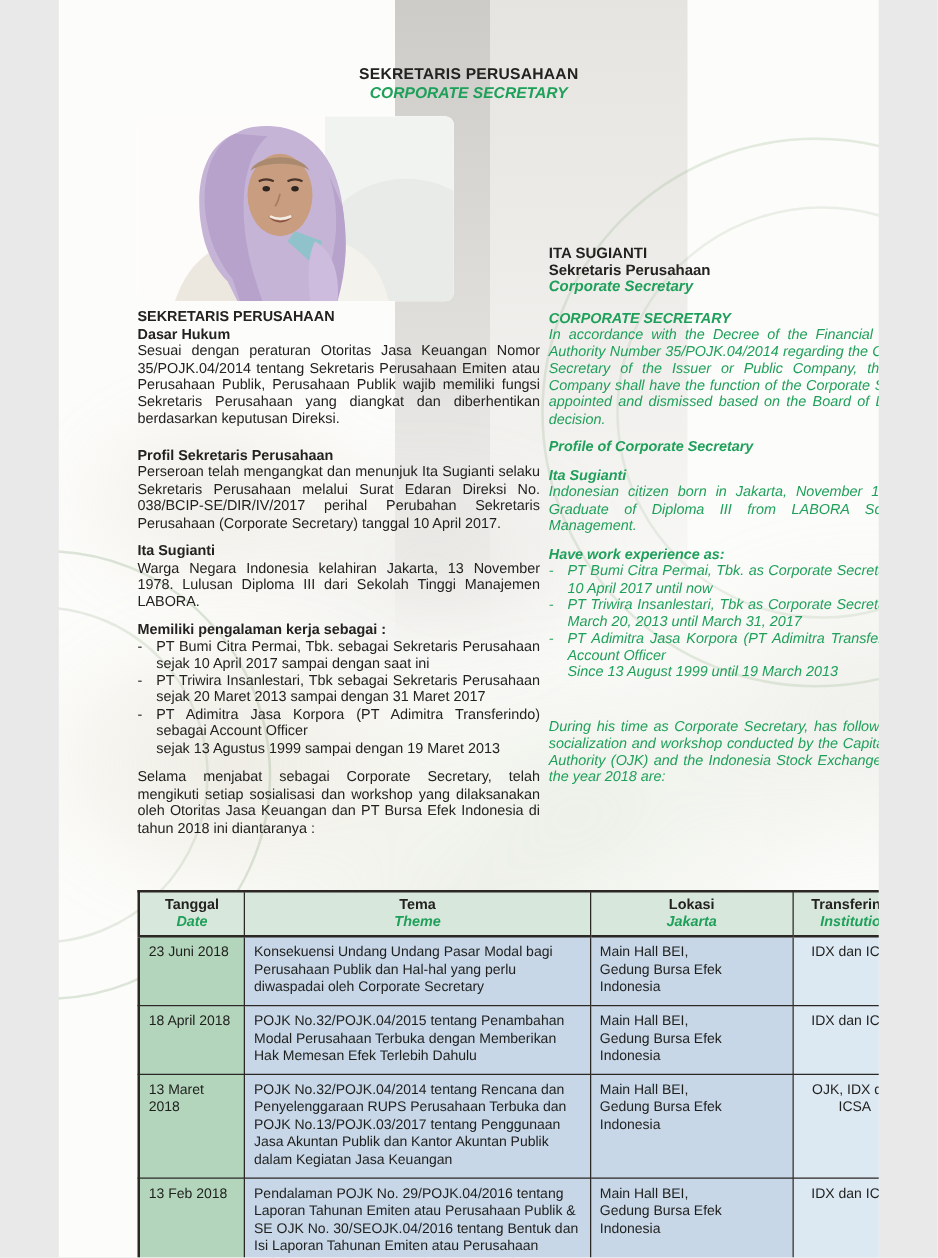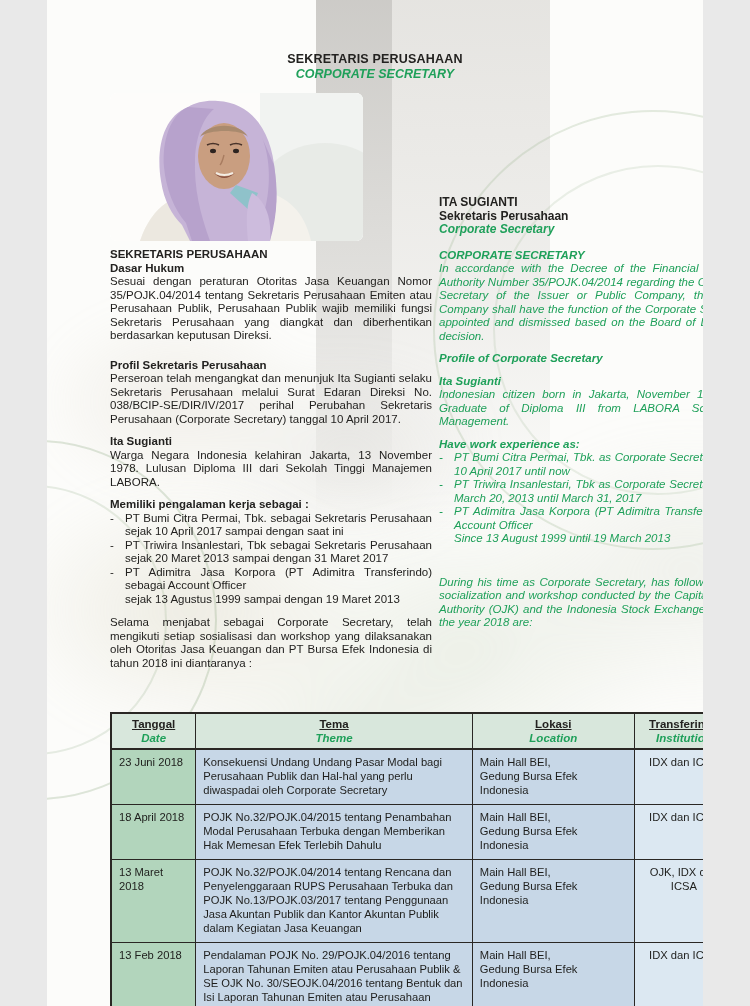--- a/index.html
+++ b/index.html
@@ -59,21 +59,21 @@
   .bullet .dash{flex:0 0 15px;}
   .bullet .btext{flex:1;text-align:justify;}
   .mt16{margin-top:16px;} .mt9{margin-top:9px;} .mt10{margin-top:10px;} .mt14{margin-top:30px;} .mt12{margin-top:12px;}
 
   
   .workshop-table{position:absolute;left:63px;top:712px;width:625px;border-collapse:collapse;
     font-size:11.2px;line-height:14px;color:#1e1e1c;
     border:2px solid var(--table-border);}
   .workshop-table th,.workshop-table td{border:1px solid var(--table-border);vertical-align:top;}
   .workshop-table th{background:var(--table-header-bg);text-align:center;padding:3px 4px;height:34px;vertical-align:middle;}
-  .workshop-table th .hd-id{font-weight:bold;color:#232220;font-size:11.5px;text-decoration:underline;}
+  .workshop-table th .hd-id{font-weight:bold;color:#232220;font-size:11.5px;}
   .workshop-table th .hd-en{font-weight:bold;font-style:italic;color:var(--accent-green);font-size:11.5px;}
   .workshop-table thead th{border-bottom:2px solid var(--table-border);}
   .workshop-table td{padding:5px 7px 7px;}
   .cell-date{background:var(--table-date-col-bg);}
   .cell-theme{background:var(--table-body-col-bg);}
   .cell-loc{background:var(--table-body-col-bg);white-space:pre-line;}
   .cell-inst{background:var(--table-institution-col-bg);text-align:center;}
 </style>
 </head>
 <body>
@@ -210,21 +210,21 @@
         <th>
           <div class="hd-id">Tanggal</div>
           <div class="hd-en">Date</div>
         </th>
         <th>
           <div class="hd-id">Tema</div>
           <div class="hd-en">Theme</div>
         </th>
         <th>
           <div class="hd-id">Lokasi</div>
-          <div class="hd-en">Location</div>
+          <div class="hd-en">Jakarta</div>
         </th>
         <th>
           <div class="hd-id">Transferindo</div>
           <div class="hd-en">Institution</div>
         </th>
       </tr>
     </thead>
     <tbody>
       <tr>
         <td class="cell-date">23 Juni 2018</td>

